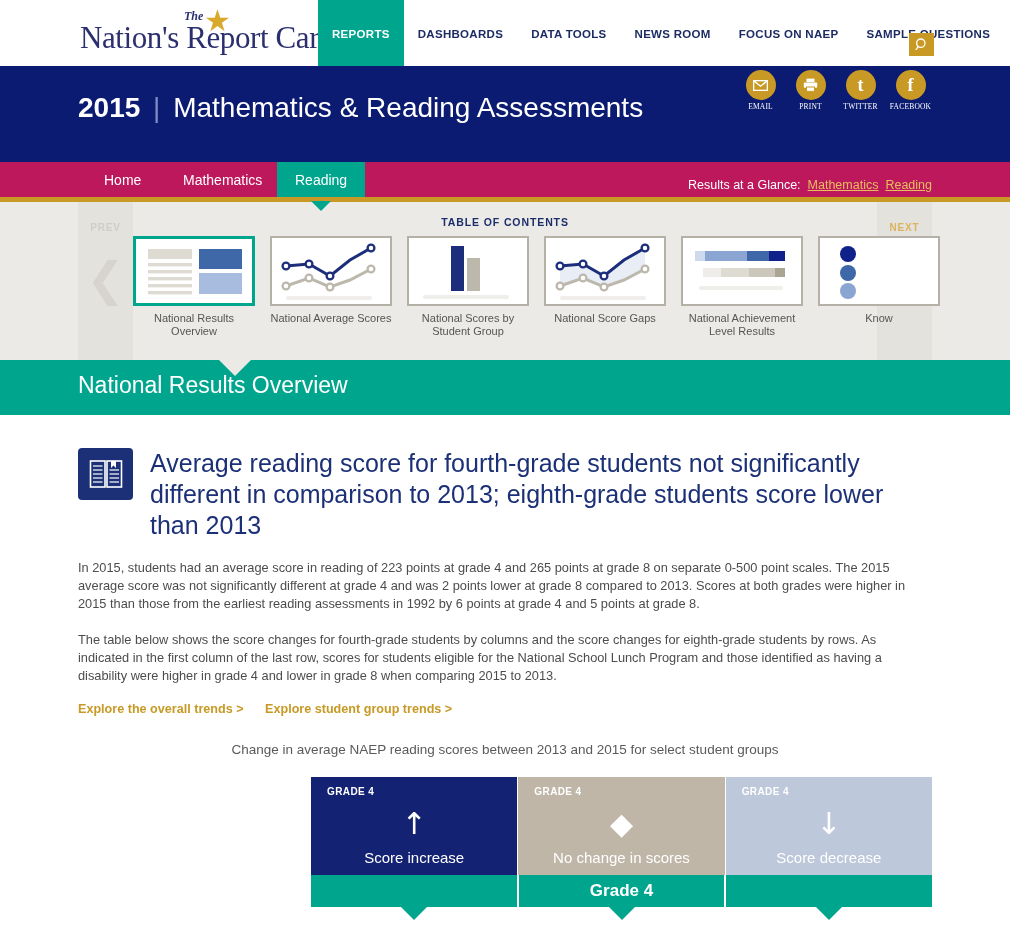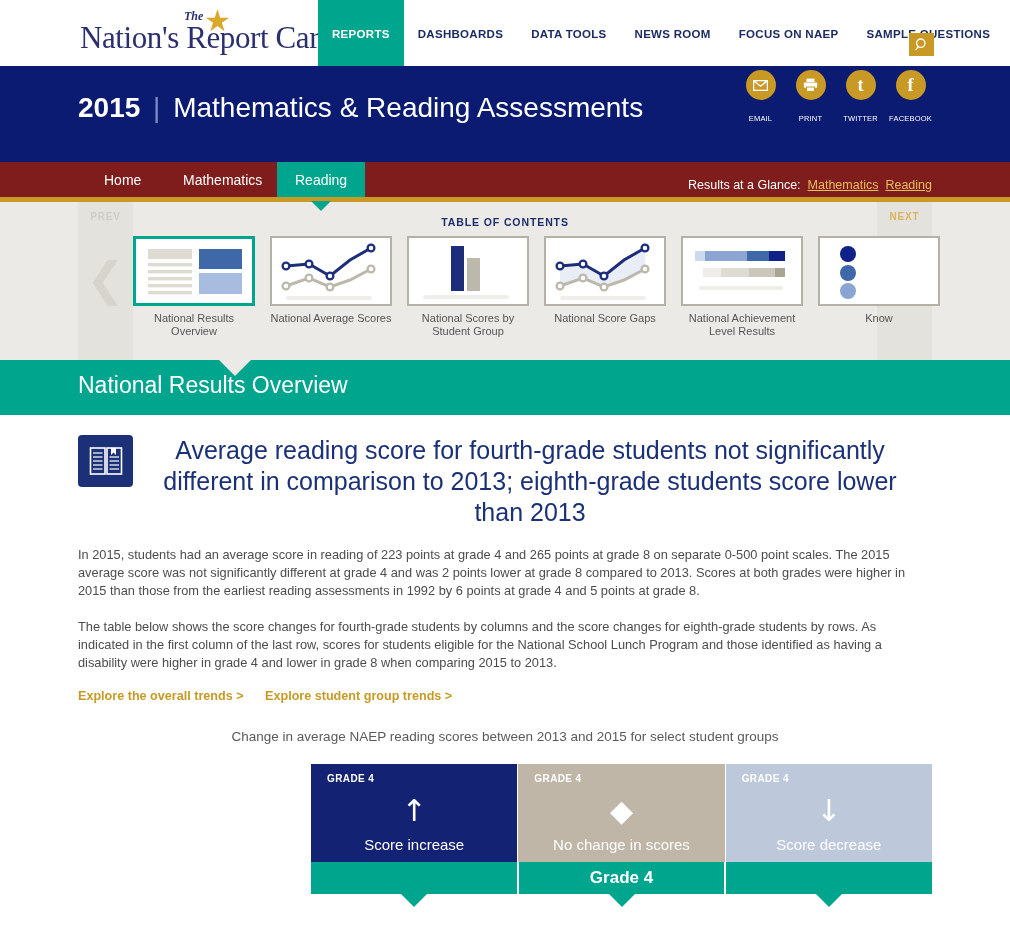--- a/index.html
+++ b/index.html
@@ -115,31 +115,32 @@
   .soc-circle {
     width: 30px; height: 30px;
     margin: 0 auto;
     border-radius: 50%;
     background: #c89a25;
     color: #ffffff;
     display: flex; align-items: center; justify-content: center;
     font-size: 15px;
   }
   .soc-label {
-    margin-top: 14px;
+    margin-top: 2px;
     font-size: 7.5px;
     letter-spacing: 0.2px;
     color: #ffffff;
+    font-family: Liberation Serif, serif;
   }
 
   
   .subnav {
     position: relative;
     height: 40px;
-    background: #7f1d1d;
+    background: #be185d;
     border-bottom: 5px solid #c89a25;
   }
   .subtab {
     position: absolute;
     top: 0;
     height: 35px;
     display: flex; align-items: center;
     padding: 0 18px;
     color: #ffffff;
     font-size: 14px;
@@ -192,21 +193,21 @@
   }
   .arrowcol {
     position: absolute;
     top: 0; bottom: 0;
     width: 55px;
     background: #e3e2dd;
   }
   .arrowcol.prev { left: 78px; }
   .arrowcol.next { right: 78px; }
   .arrow-lab {
-    position: absolute; top: 9px; left: 0; right: 0;
+    position: absolute; top: 20px; left: 0; right: 0;
     text-align: center;
     font-size: 10px; font-weight: bold; letter-spacing: 0.8px;
   }
   .prev .arrow-lab { color: #cfcdc7; }
   .next .arrow-lab { color: #ddb35e; }
   .chev {
     position: absolute;
     top: 54px; left: 0; right: 0;
     text-align: center;
     font-size: 46px;
@@ -264,22 +265,21 @@
 
   
   .content {
     position: relative;
     padding: 0 78px;
     background: #ffffff;
   }
   .headrow {
     display: flex;
     align-items: flex-start;
-    margin-top: 20px;
-    text-align: center;
+    margin-top: 33px;
   }
   .bookicon {
     flex: 0 0 auto;
     width: 55px; height: 52px;
     background: #1b3077;
     border-radius: 4px;
     margin-right: 17px;
     display: flex; align-items: center; justify-content: center;
   }
   .bigheading {

